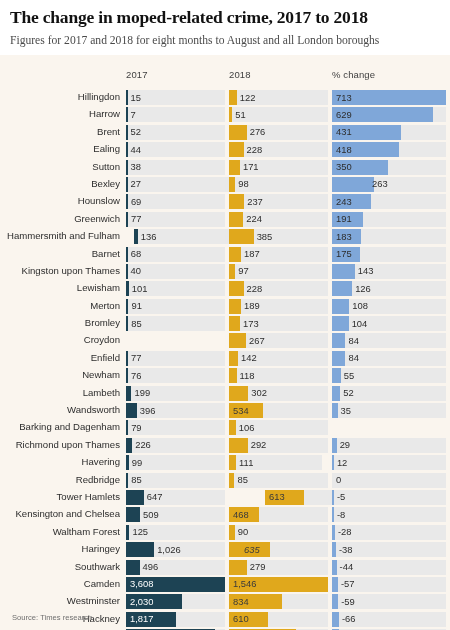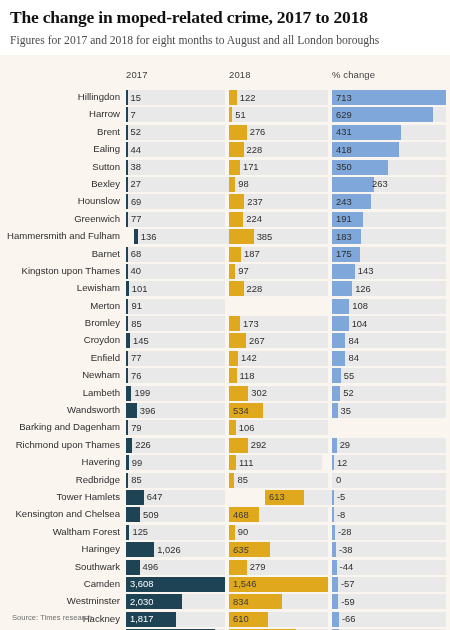--- a/index.html
+++ b/index.html
@@ -286,20 +286,24 @@
               <div class="bar pct" style="left: 0px; width: 20.1459px;"></div>
               <div class="val" style="left: 23.1459px;">126</div>
             </div>
           </div>
           <div class="row">
             <div class="name">Merton</div>
             <div class="track t2017" style="left: 126px; width: 99px;">
               <div class="bar y2017" style="left: 0px; width: 2.49695px;"></div>
               <div class="val" style="left: 5.49695px;">91</div>
             </div>
+            <div class="track t2018" style="left: 229px; width: 99px;">
+              <div class="bar y2018" style="left: 0px; width: 12.1028px;"></div>
+              <div class="val" style="left: 15.1028px;">189</div>
+            </div>
             <div class="track tpct" style="left: 332px; width: 114px;">
               <div class="bar pct" style="left: 0px; width: 17.2679px;"></div>
               <div class="val" style="left: 20.2679px;">108</div>
             </div>
           </div>
           <div class="row">
             <div class="name">Bromley</div>
             <div class="track t2017" style="left: 126px; width: 99px;">
               <div class="bar y2017" style="left: 0px; width: 2.33232px;"></div>
               <div class="val" style="left: 5.33232px;">85</div>
@@ -308,24 +312,20 @@
               <div class="bar y2018" style="left: 0px; width: 11.0783px;"></div>
               <div class="val" style="left: 14.0783px;">173</div>
             </div>
             <div class="track tpct" style="left: 332px; width: 114px;">
               <div class="bar pct" style="left: 0px; width: 16.6283px;"></div>
               <div class="val" style="left: 19.6283px;">104</div>
             </div>
           </div>
           <div class="row">
             <div class="name">Croydon</div>
-            <div class="track t2017" style="left: 126px; width: 99px;">
-              <div class="bar y2017" style="left: 0px; width: 3.97866px;"></div>
-              <div class="val" style="left: 6.97866px;">145</div>
-            </div>
             <div class="track t2018" style="left: 229px; width: 99px;">
               <div class="bar y2018" style="left: 0px; width: 17.0977px;"></div>
               <div class="val" style="left: 20.0977px;">267</div>
             </div>
             <div class="track tpct" style="left: 332px; width: 114px;">
               <div class="bar pct" style="left: 0px; width: 13.4306px;"></div>
               <div class="val" style="left: 16.4306px;">84</div>
             </div>
           </div>
           <div class="row">
@@ -489,21 +489,21 @@
             </div>
           </div>
           <div class="row">
             <div class="name">Haringey</div>
             <div class="track t2017" style="left: 126px; width: 99px;">
               <div class="bar y2017" style="left: 0px; width: 28.1524px;"></div>
               <div class="val" style="left: 31.1524px;">1,026</div>
             </div>
             <div class="track t2018" style="left: 229px; width: 99px;">
               <div class="bar y2018" style="left: 0px; width: 40.663px;"></div>
-              <div class="val inside on-yellow" style="left: 4px; font-style: italic;">635</div>
+              <div class="val inside on-yellow" style="left: 15px; font-style: italic;">635</div>
             </div>
             <div class="track tpct" style="left: 332px; width: 114px;">
               <div class="bar pct" style="left: 0px; width: 3.99px;"></div>
               <div class="val" style="left: 6.99px;">-38</div>
             </div>
           </div>
           <div class="row">
             <div class="name">Southwark</div>
             <div class="track t2017" style="left: 126px; width: 99px;">
               <div class="bar y2017" style="left: 0px; width: 13.6098px;"></div>

